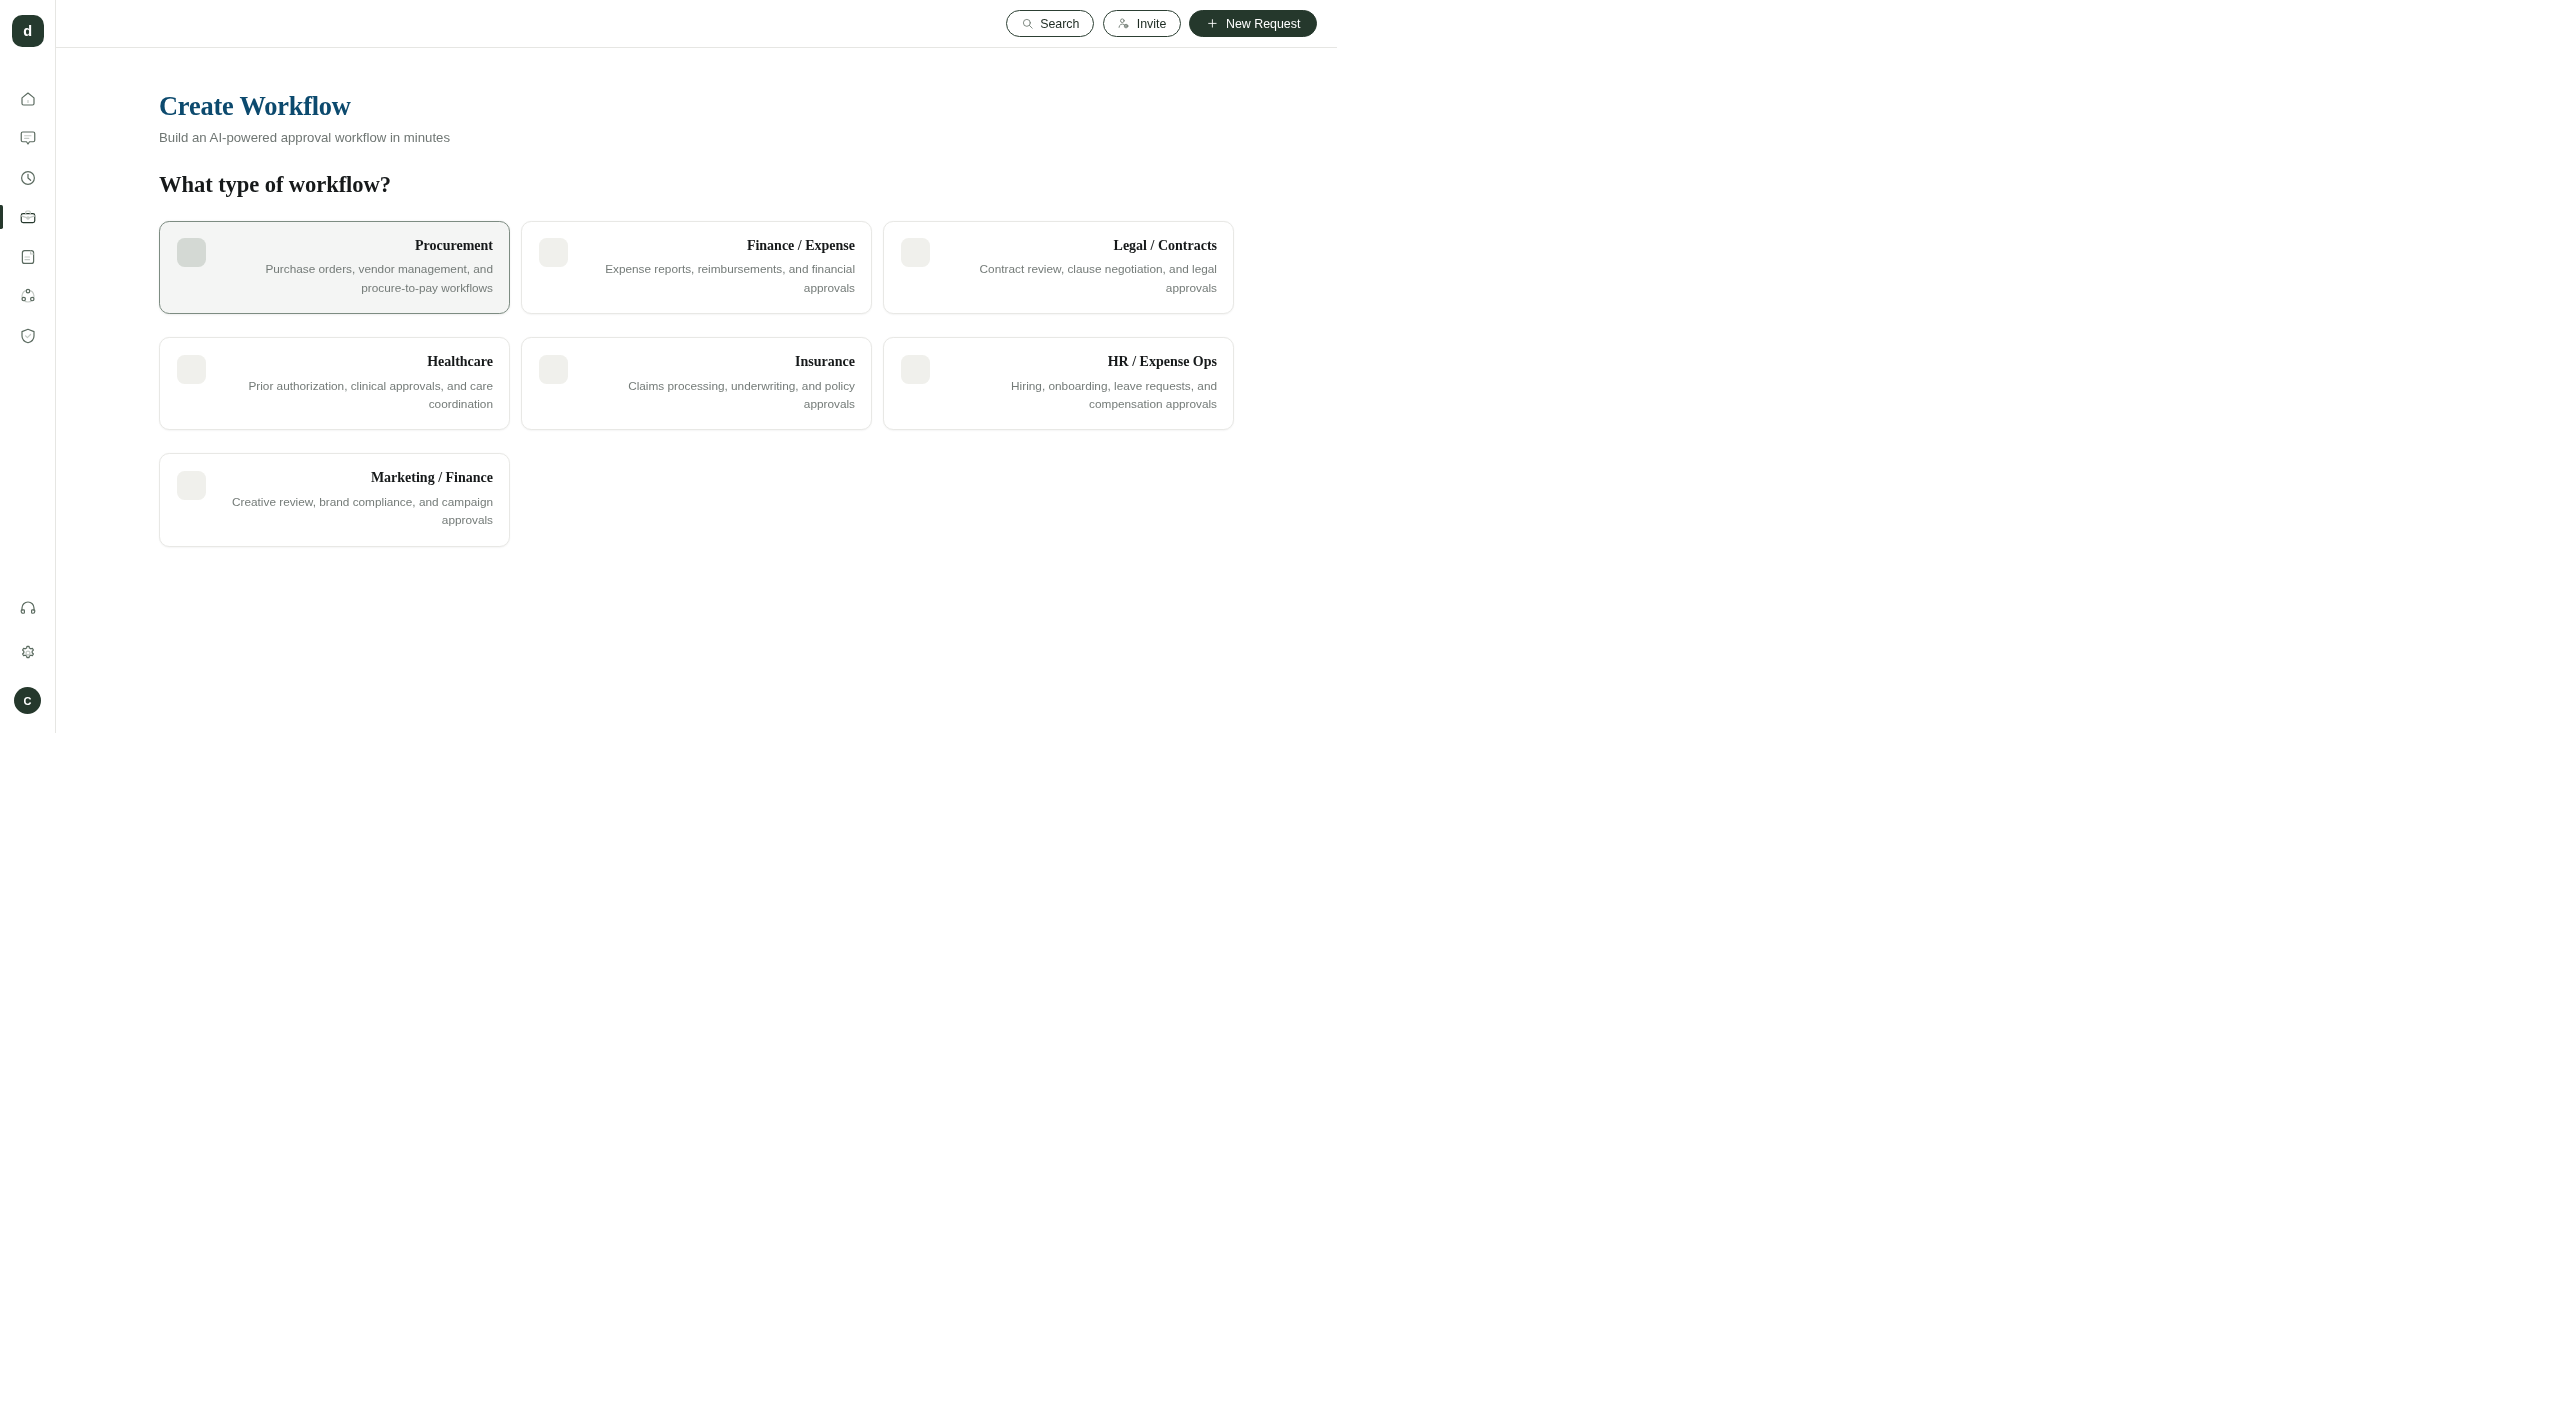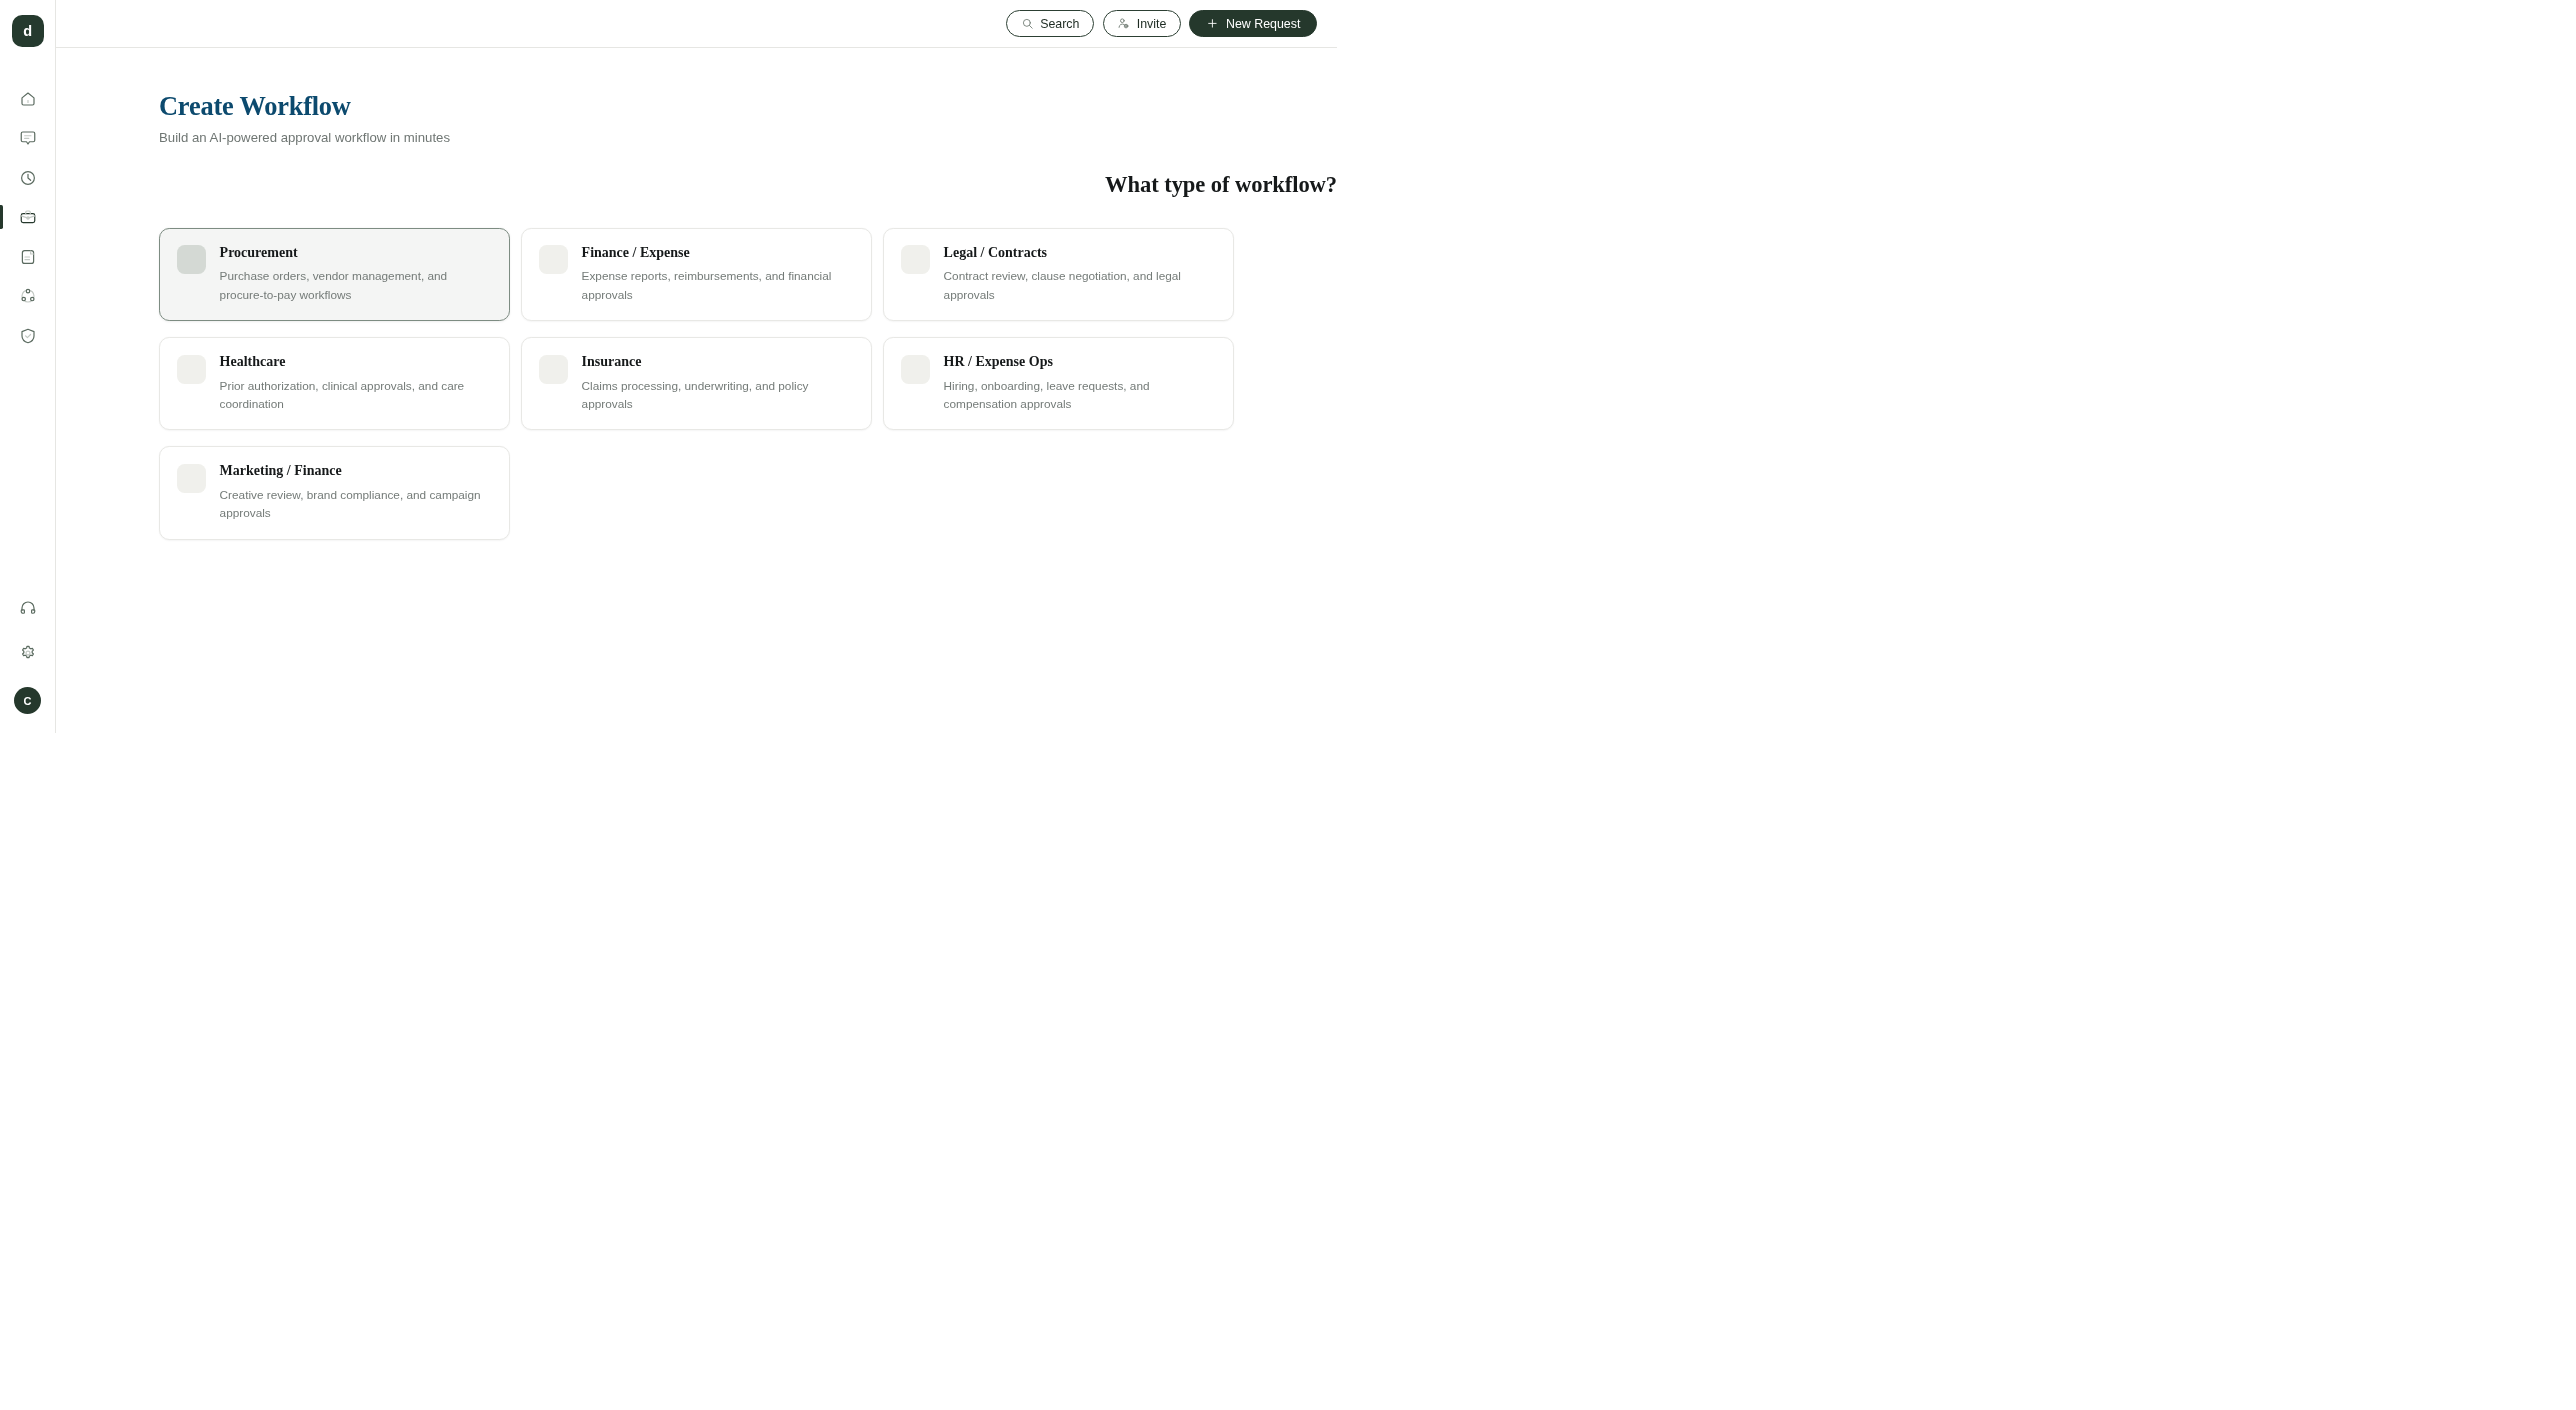--- a/index.html
+++ b/index.html
@@ -188,35 +188,35 @@
   }
 
   .section-title {
     font-family: "Liberation Serif", serif;
     font-size: 22.6px;
     font-weight: bold;
     color: #16191a;
     margin-top: 27px;
     letter-spacing: -0.1px;
     line-height: 1.15;
-    text-align: right;
   }
 
   .section-sub {
     font-size: 13.2px;
     color: #6f7673;
     margin-top: 10.2px;
   }
 
   .grid {
-    margin-top: 30px;
+    margin-top: 23px;
     display: grid;
     grid-template-columns: repeat(3, 351px);
-    gap: 16px 11px;
+    gap: 23px 11px;
     width: 1076px;
+    text-align: right;
   }
 
   .card {
     display: flex;
     align-items: flex-start;
     gap: 13.6px;
     padding: 16px 16px 16px 17px;
     min-height: 84px;
     background: #ffffff;
     border: 0.9px solid #e8e8e5;

